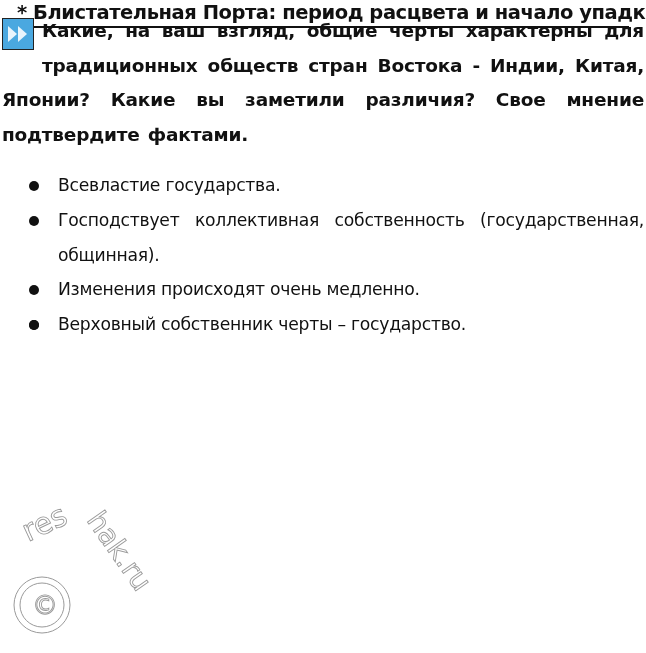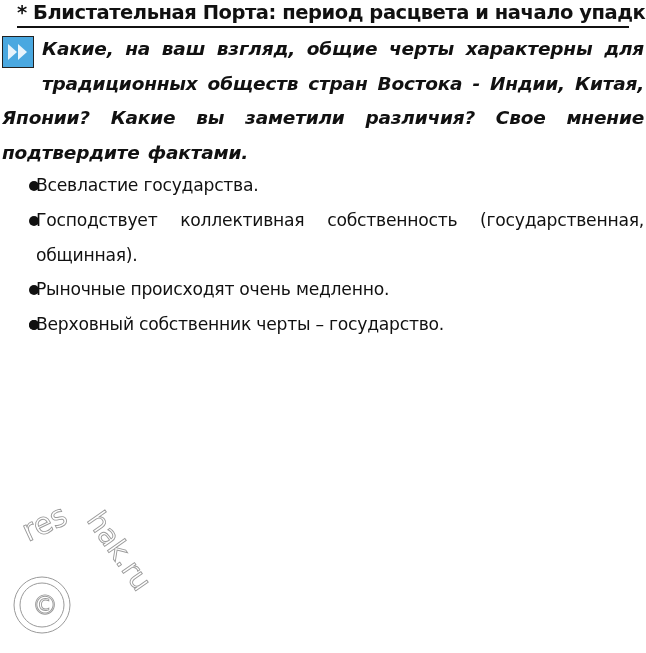--- a/index.html
+++ b/index.html
@@ -25,29 +25,28 @@
       font-size: 19.5px;
       line-height: 26px;
       white-space: nowrap;
       letter-spacing: -0.45px;
       border-bottom: 2px solid #111;
     }
     .header span { display:inline-block; }
     .question {
       position: absolute;
       left: 2px;
-      top: 32px;
+      top: 14px;
       width: 642px;
       font-weight: bold;
       font-size: 18.5px;
       line-height: 34.5px;
       text-align: justify;
       letter-spacing: -0.2px;
       word-spacing: 2px;
-      font-style: italic;
     }
     .q-icon {
       float: left;
       width: 32px;
       height: 32px;
       margin: 4px 8px 0 0;
       background: #4aa8e0;
       border: 1.5px solid #222;
       box-sizing: border-box;
       position: relative;
@@ -57,21 +56,21 @@
       position: absolute;
       left: 0;
       top: 168px;
       width: 646px;
       margin: 0;
       padding: 0;
       list-style: none;
     }
     .list li {
       position: relative;
-      padding-left: 36px;
+      padding-left: 58px;
       padding-right: 2px;
       font-size: 17.2px;
       line-height: 34.8px;
       text-align: justify;
       letter-spacing: -0.25px;
     }
     .bullet {
       position: absolute;
       left: 29px;
       top: 13px;
@@ -110,21 +109,21 @@
   <li>
     <span class="bullet"></span>
     <span>Всевластие государства.</span>
   </li>
   <li>
     <span class="bullet"></span>
     <span>Господствует коллективная собственность (государственная, общинная).</span>
   </li>
   <li>
     <span class="bullet"></span>
-    <span>Рыночные происходят очень медленно.</span>
+    <span>Изменения происходят очень медленно.</span>
   </li>
   <li>
     <span class="bullet"></span>
   </li>
   <li>
     <span class="bullet"></span>
     <span>Верховный собственник черты – государство.</span>
   </li>
 </ul>
 

